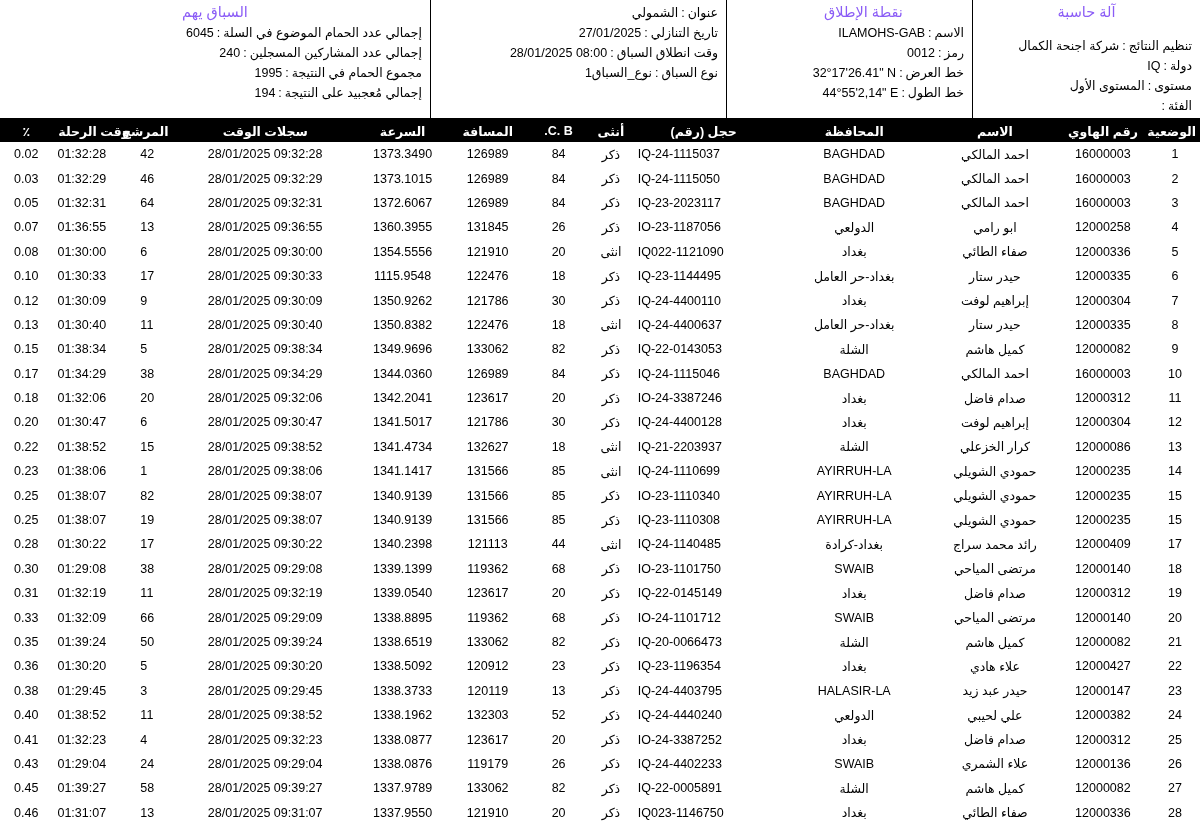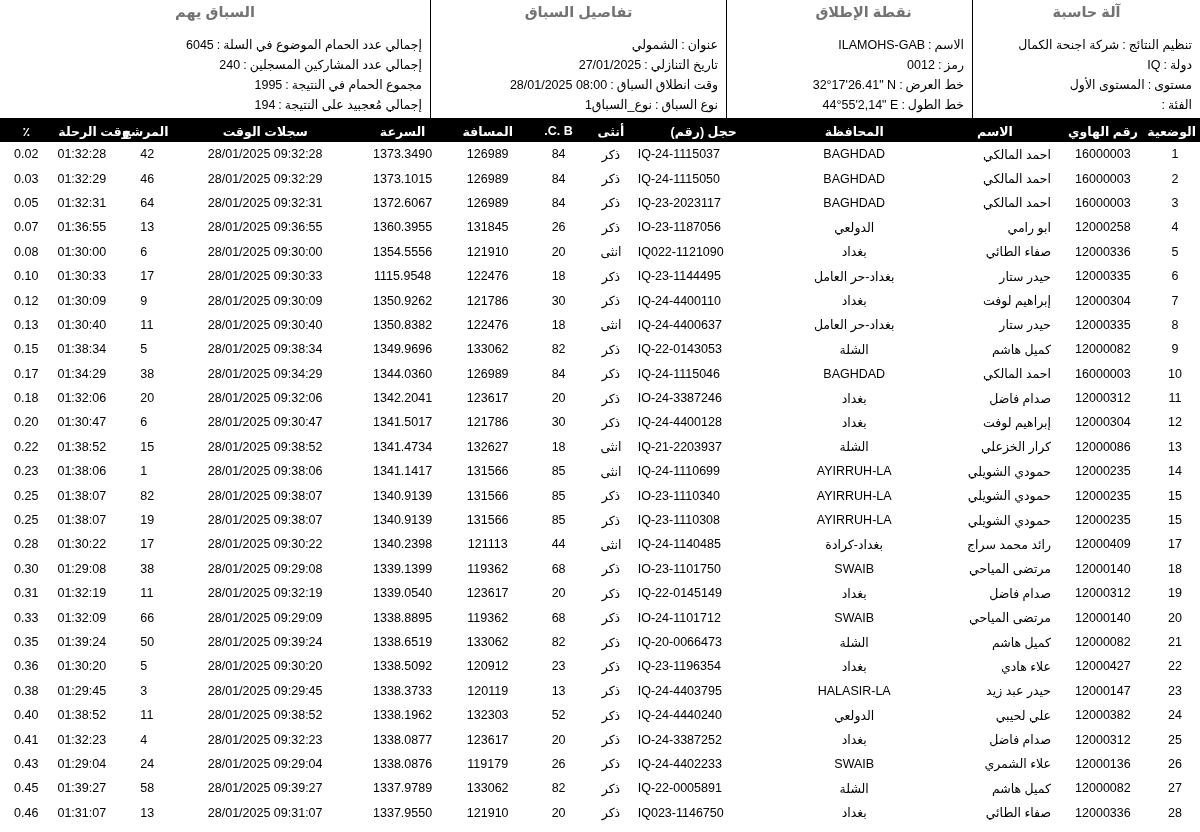--- a/index.html
+++ b/index.html
@@ -28,44 +28,44 @@
     padding: 4px 8px 0 8px;
     border-left: 1px solid #000;
     display: flex;
     flex-direction: column;
   }
   .hdr-box:last-child { border-left: none; }
   .hdr-box.no-line { border-left: none; }
 
   .hdr-title {
     font-size: 14.5px;
-    font-weight: bold;
-    color: #737373;
+    font-weight: normal;
+    color: #8b5cf6;
     text-align: center;
-    margin-bottom: 16px;
+    margin-bottom: 4px;
     white-space: nowrap;
   }
   .hdr-rows { display: flex; flex-direction: column; gap: 2px; }
   .hdr-row {
     display: flex;
     flex-direction: row;
     justify-content: flex-start;
     align-items: baseline;
     font-size: 12.5px;
     color: #000;
     white-space: nowrap;
     line-height: 1.45;
   }
   .hdr-label { }
   .hdr-sep { padding: 0 3px; }
   .hdr-value { direction: ltr; unicode-bidi: embed; }
   .hdr-value.rtl { direction: rtl; }
 
   
-  .box-machine { width: 228px; }
+  .box-machine { width: 228px; gap: 13px; }
   .box-launch  { width: 246px; padding-left: 36px; }
   .box-details { width: 296px; }
   .box-race    { width: 430px; }
 
   .box-machine .hdr-title,
   .box-launch .hdr-title,
   .box-details .hdr-title,
   .box-race .hdr-title { text-align: center; }
 
   
@@ -89,21 +89,21 @@
     padding: 2px 5px;
     white-space: nowrap;
     color: #000;
     height: 24.4px;
     overflow: hidden;
   }
   tbody tr { border: none; }
 
   .c-num   { text-align: center; width: 46px; }
   .c-ring  { text-align: center; width: 86px; }
-  .c-name  { width: 112px; }
+  .c-name  { text-align: center; width: 112px; }
   .c-gov   { text-align: center; width: 146px; }
   .c-ringid{ text-align: left; width: 130px; }
   .c-sex   { text-align: center; width: 40px; }
   .c-cb    { text-align: center; width: 56px; }
   .c-dist  { text-align: center; width: 74px; }
   .c-speed { text-align: center; width: 82px; }
   .c-rec   { text-align: center; width: 170px; }
   .c-cand  { text-align: left; width: 34px; }
   .c-trip  { text-align: left; width: 76px; }
   .c-pct   { text-align: center; width: 48px; }
@@ -163,21 +163,20 @@
         </div>
         <div class="hdr-row">
           <span class="hdr-label">خط الطول</span>
           <span class="hdr-sep">:</span>
           <span class="hdr-value">44°55'2,14" E</span>
         </div>
       </div>
     </div>
 
     <div class="hdr-box box-details">
-      <div class="hdr-title">تفاصيل السباق</div>
       <div class="hdr-rows">
         <div class="hdr-row">
           <span class="hdr-label">عنوان</span>
           <span class="hdr-sep">:</span>
           <span class="hdr-value rtl">الشمولي</span>
         </div>
         <div class="hdr-row">
           <span class="hdr-label">تاريخ التنازلي</span>
           <span class="hdr-sep">:</span>
           <span class="hdr-value">27/01/2025</span>

